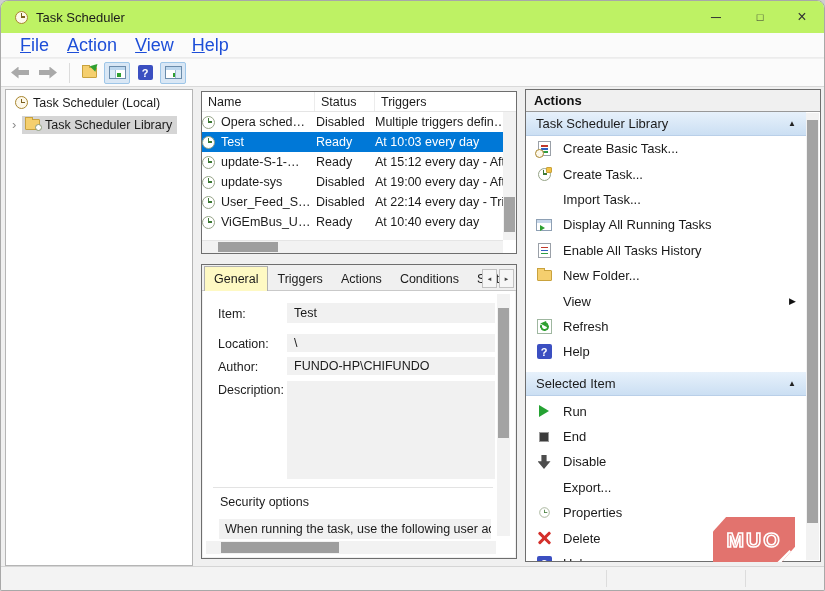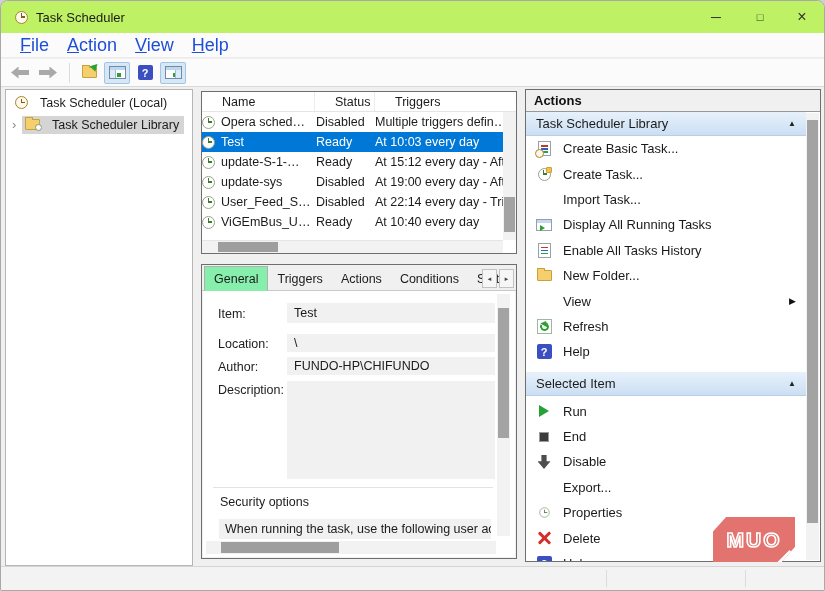--- a/index.html
+++ b/index.html
@@ -41,46 +41,46 @@
   .panel-ico::after{content:"";position:absolute;left:0;top:3px;bottom:0;width:5px;background:#dcebf7;border-right:1px solid #9fb9d0;}
   .panel-ico.rightpane::after{left:auto;right:0;border-right:none;border-left:1px solid #9fb9d0;}
   .panel-ico .dot{position:absolute;left:7px;top:6px;width:4px;height:4px;background:#2fa030;}
   .help-ico{width:15px;height:15px;background:#3b4fc1;color:#fff;border-radius:2px;font-weight:bold;font-size:11px;display:flex;align-items:center;justify-content:center;flex:none;}
 
   
   .tree-pane{position:absolute;left:4px;top:88px;width:188px;height:477px;background:#fff;border:1px solid #b5b5b5;font-size:12.5px;color:#1b1b1b;}
   .tree-row{display:flex;align-items:center;height:19px;margin-top:3px;}
   .tree-row .chev{width:10px;margin-left:6px;color:#8a8a8a;font-size:13px;line-height:10px;}
   .tree-sel{display:flex;align-items:center;background:#d5d5d5;padding:2px 5px 2px 3px;}
-  .tree-label{margin-left:12px;white-space:nowrap;}
+  .tree-label{margin-left:5px;white-space:nowrap;}
   .mini-clock{position:absolute;right:-3px;bottom:-2px;width:7px;height:7px;border-radius:50%;background:#fff;border:1px solid #8a9a7a;}
 
   
   .tasklist{position:absolute;left:200px;top:90px;width:316px;height:163px;background:#fff;border:1px solid #6e6e6e;font-size:12.5px;color:#1b1b1b;overflow:hidden;}
   .tl-header{display:flex;height:20px;align-items:center;border-bottom:1px solid #e5e5e5;}
-  .tl-header .hc{padding-left:20px;height:100%;display:flex;align-items:center;border-right:1px solid #ececec;}
+  .tl-header .hc{padding-left:6px;height:100%;display:flex;align-items:center;border-right:1px solid #ececec;}
   .hc.c-name{width:113px;} .hc.c-status{width:60px;} .hc.c-trig{flex:1;border-right:none;}
   .tl-row{display:flex;height:20px;align-items:center;width:301px;}
   .tl-row .cell{overflow:hidden;white-space:nowrap;}
   .cell.c1{width:113px;display:flex;align-items:center;}
   .cell.c1 .nm{margin-left:6px;overflow:hidden;white-space:nowrap;}
   .cell.c2{width:60px;padding-left:1px;} .cell.c3{flex:1;}
   .tl-row.sel{background:#0078d7;color:#fff;}
   .vscroll{position:absolute;background:#f2f2f2;width:13px;}
   .vthumb{position:absolute;left:1px;right:1px;background:#a3a3a3;}
   .hscroll{position:absolute;background:#f2f2f2;height:13px;}
   .hthumb{position:absolute;top:1px;bottom:1px;background:#9e9e9e;}
   .tl-vscroll{right:0;top:20px;bottom:13px;}
   .tl-hscroll{left:0;right:13px;bottom:0;border-top:1px solid #e5e5e5;}
 
   
   .details{position:absolute;left:200px;top:263px;width:316px;height:295px;background:#f0f0f0;border:1px solid #6e6e6e;font-size:12.5px;color:#1b1b1b;}
   .tabstrip{position:relative;height:26px;display:flex;align-items:flex-end;padding-left:2px;border-bottom:1px solid #c9c9c9;}
   .tab{height:22px;display:flex;align-items:center;padding:0 9px;font-size:12.5px;color:#1b1b1b;white-space:nowrap;}
-  .tab.active{background:#86efac;border:1px solid #b0b0b0;border-bottom:none;height:25px;margin-bottom:-1px;z-index:2;}
+  .tab.active{background:#fef9c3;border:1px solid #b0b0b0;border-bottom:none;height:25px;margin-bottom:-1px;z-index:2;}
   .tab.clipped{max-width:44px;overflow:hidden;padding-right:0;}
   .tabscroll{position:absolute;right:2px;top:4px;display:flex;}
   .tabscroll .tsb{width:15px;height:19px;background:#f6f6f6;border:1px solid #c2c2c2;display:flex;align-items:center;justify-content:center;font-size:6px;color:#444;margin-left:2px;}
   .det-body{position:absolute;left:1px;right:1px;top:26px;bottom:1px;background:#fff;}
   .fld-label{position:absolute;left:15px;font-size:12.5px;color:#1b1b1b;}
   .fld-box{position:absolute;left:84px;width:208px;background:#f1f1f1;display:flex;align-items:center;padding-left:7px;overflow:hidden;white-space:nowrap;}
   .det-vscroll{right:5px;top:3px;height:242px;}
   .det-hscroll{left:3px;bottom:3px;width:290px;}
   .sec-div{position:absolute;left:10px;right:22px;height:1px;background:#e3e3e3;}
   .sec-strip{position:absolute;left:16px;right:24px;height:20px;background:#f1f1f1;display:flex;align-items:center;padding-left:6px;overflow:hidden;white-space:nowrap;}

